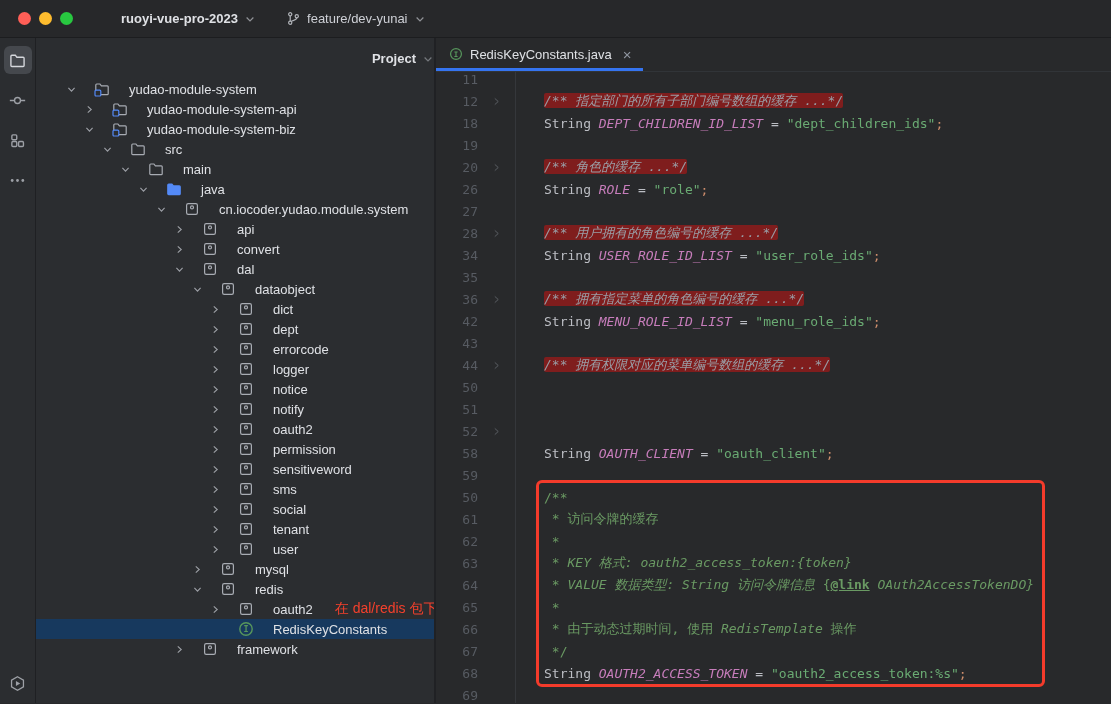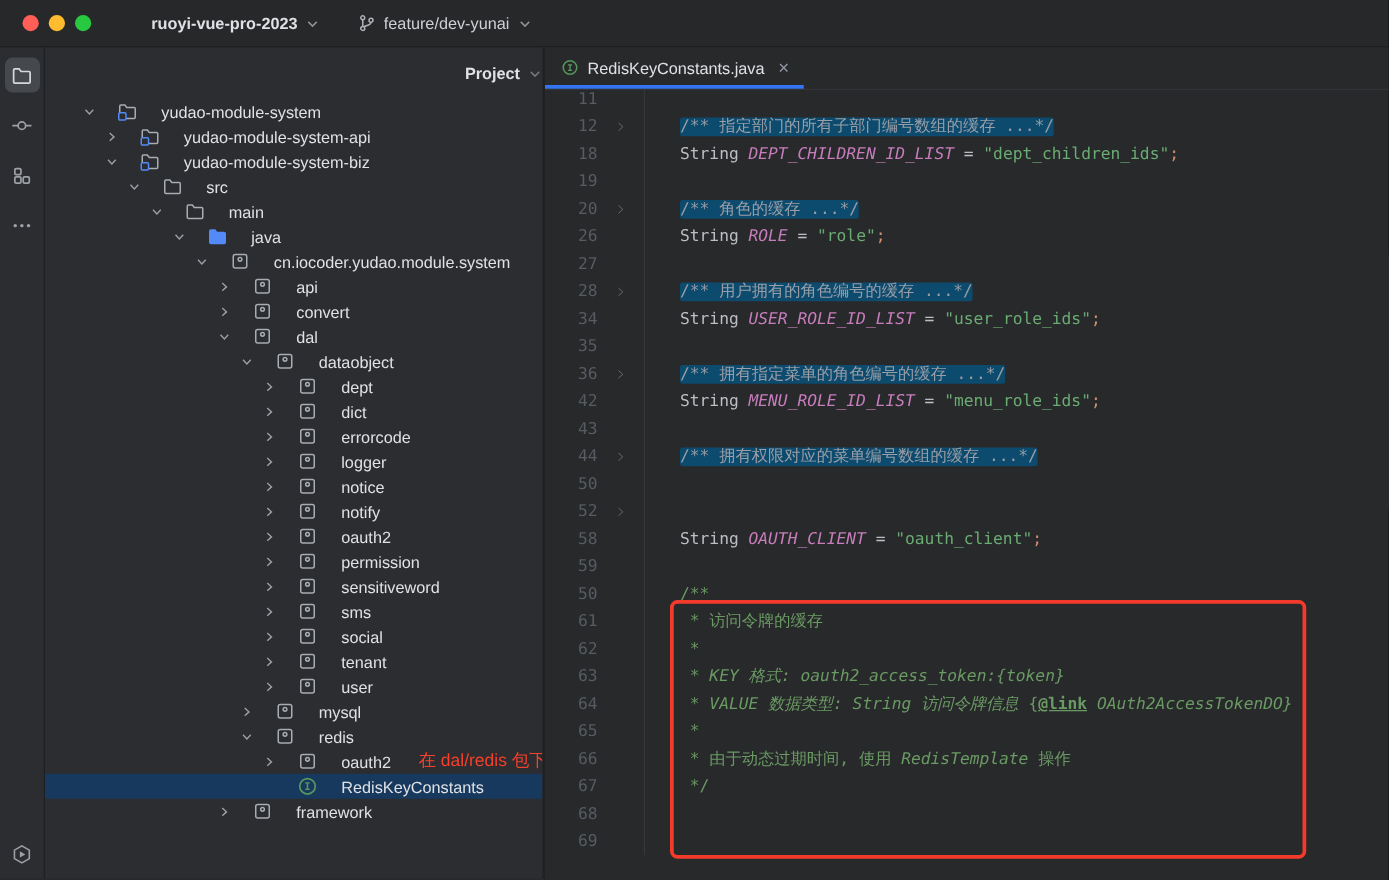--- a/index.html
+++ b/index.html
@@ -58,21 +58,21 @@
   .crow { height:22px; display:flex; align-items:center; }
   .gut { width:80px; flex:none; display:flex; align-items:center; align-self:stretch; border-right:1px solid #35373b; }
   .ln { width:42px; text-align:right; color:#575b62; }
   .fold { width:36px; display:flex; justify-content:center; align-items:center; }
   .fold svg { width:11px; height:11px; stroke:#6f737a; }
   .ct { padding-left:28px; white-space:pre; color:#bcbec4; }
   .pl { color:#bcbec4; }
   .co { color:#c77dbb; font-style:italic; }
   .st { color:#6aab73; }
   .se { color:#cf8e6d; }
-  .fc { color:#9a9ea6; background:#0c4a6e; border-radius:2px; }
+  .fc { color:#9a9ea6; background:#7f1d1d; border-radius:2px;font-style:italic; }
   .dc { color:#6a9a63; }
   .di { color:#6a9a63; font-style:italic; }
   .dk { color:#6a9a63; font-weight:700; text-decoration:underline; }
   .redbox {
     position:absolute; left:100px; top:408px; width:509px; height:207px;
     border:3px solid #f43b2b; border-radius:6px; pointer-events:none;
   }
 </style>
 </head>
 <body>
@@ -304,35 +304,35 @@
               <svg viewBox="0 0 16 16" fill="none" stroke-width="1.6">
                 <path d="M5.5 3.5L10.5 8l-5 4.5"></path>
               </svg>
             </span>
             <span class="ticon">
               <svg viewBox="0 0 16 16" fill="none" stroke="#a8acb3" stroke-width="1.2">
                 <rect x="2.6" y="2.6" width="10.8" height="10.8" rx="1.6"></rect>
                 <circle cx="8" cy="6.4" r="1.5"></circle>
               </svg>
             </span>
+            <span class="tlabel">dict</span>
+          </div>
+          <div class="trow">
+            <span class="tchev" style="margin-left: 170px;">
+              <svg viewBox="0 0 16 16" fill="none" stroke-width="1.6">
+                <path d="M5.5 3.5L10.5 8l-5 4.5"></path>
+              </svg>
+            </span>
+            <span class="ticon">
+              <svg viewBox="0 0 16 16" fill="none" stroke="#a8acb3" stroke-width="1.2">
+                <rect x="2.6" y="2.6" width="10.8" height="10.8" rx="1.6"></rect>
+                <circle cx="8" cy="6.4" r="1.5"></circle>
+              </svg>
+            </span>
             <span class="tlabel">dept</span>
-          </div>
-          <div class="trow">
-            <span class="tchev" style="margin-left: 170px;">
-              <svg viewBox="0 0 16 16" fill="none" stroke-width="1.6">
-                <path d="M5.5 3.5L10.5 8l-5 4.5"></path>
-              </svg>
-            </span>
-            <span class="ticon">
-              <svg viewBox="0 0 16 16" fill="none" stroke="#a8acb3" stroke-width="1.2">
-                <rect x="2.6" y="2.6" width="10.8" height="10.8" rx="1.6"></rect>
-                <circle cx="8" cy="6.4" r="1.5"></circle>
-              </svg>
-            </span>
-            <span class="tlabel">dict</span>
           </div>
           <div class="trow">
             <span class="tchev" style="margin-left: 170px;">
               <svg viewBox="0 0 16 16" fill="none" stroke-width="1.6">
                 <path d="M5.5 3.5L10.5 8l-5 4.5"></path>
               </svg>
             </span>
             <span class="ticon">
               <svg viewBox="0 0 16 16" fill="none" stroke="#a8acb3" stroke-width="1.2">
                 <rect x="2.6" y="2.6" width="10.8" height="10.8" rx="1.6"></rect>
@@ -684,20 +684,27 @@
               <span class="ct"><span class="fc">/** 拥有权限对应的菜单编号数组的缓存 ...*/</span></span>
             </div>
             <div class="crow">
               <span class="gut">
                 <span class="ln">50</span>
                 <span class="fold"></span>
               </span>
             </div>
             <div class="crow">
               <span class="gut">
+                <span class="ln">51</span>
+                <span class="fold"></span>
+              </span>
+              <span class="ct"></span>
+            </div>
+            <div class="crow">
+              <span class="gut">
                 <span class="ln">52</span>
                 <span class="fold">
                   <svg viewBox="0 0 16 16" fill="none">
                     <path d="M5.5 3.5L10.5 8l-5 4.5"></path>
                   </svg>
                 </span>
               </span>
             </div>
             <div class="crow">
               <span class="gut">
@@ -767,20 +774,21 @@
                 <span class="ln">67</span>
                 <span class="fold"></span>
               </span>
               <span class="ct"><span class="dc"> */</span></span>
             </div>
             <div class="crow">
               <span class="gut">
                 <span class="ln">68</span>
                 <span class="fold"></span>
               </span>
+              <span class="ct"><span class="pl">String </span><span class="co">OAUTH2_ACCESS_TOKEN</span><span class="pl"> = </span><span class="st">"oauth2_access_token:%s"</span><span class="se">;</span></span>
             </div>
             <div class="crow">
               <span class="gut">
                 <span class="ln">69</span>
                 <span class="fold"></span>
               </span>
               <span class="ct"></span>
             </div>
           </div>
         <div class="redbox"></div>

